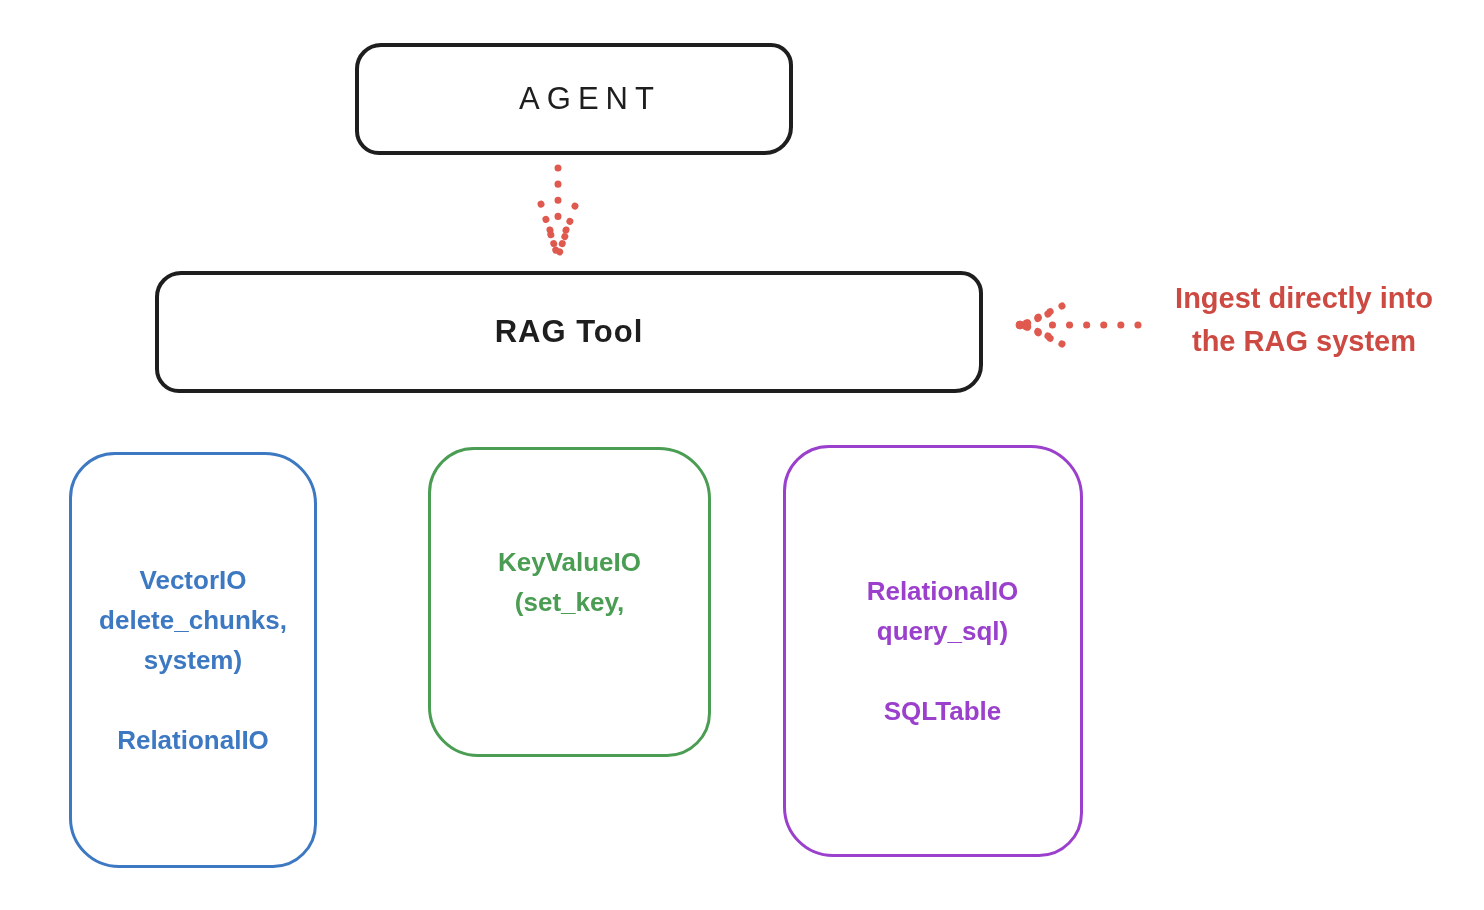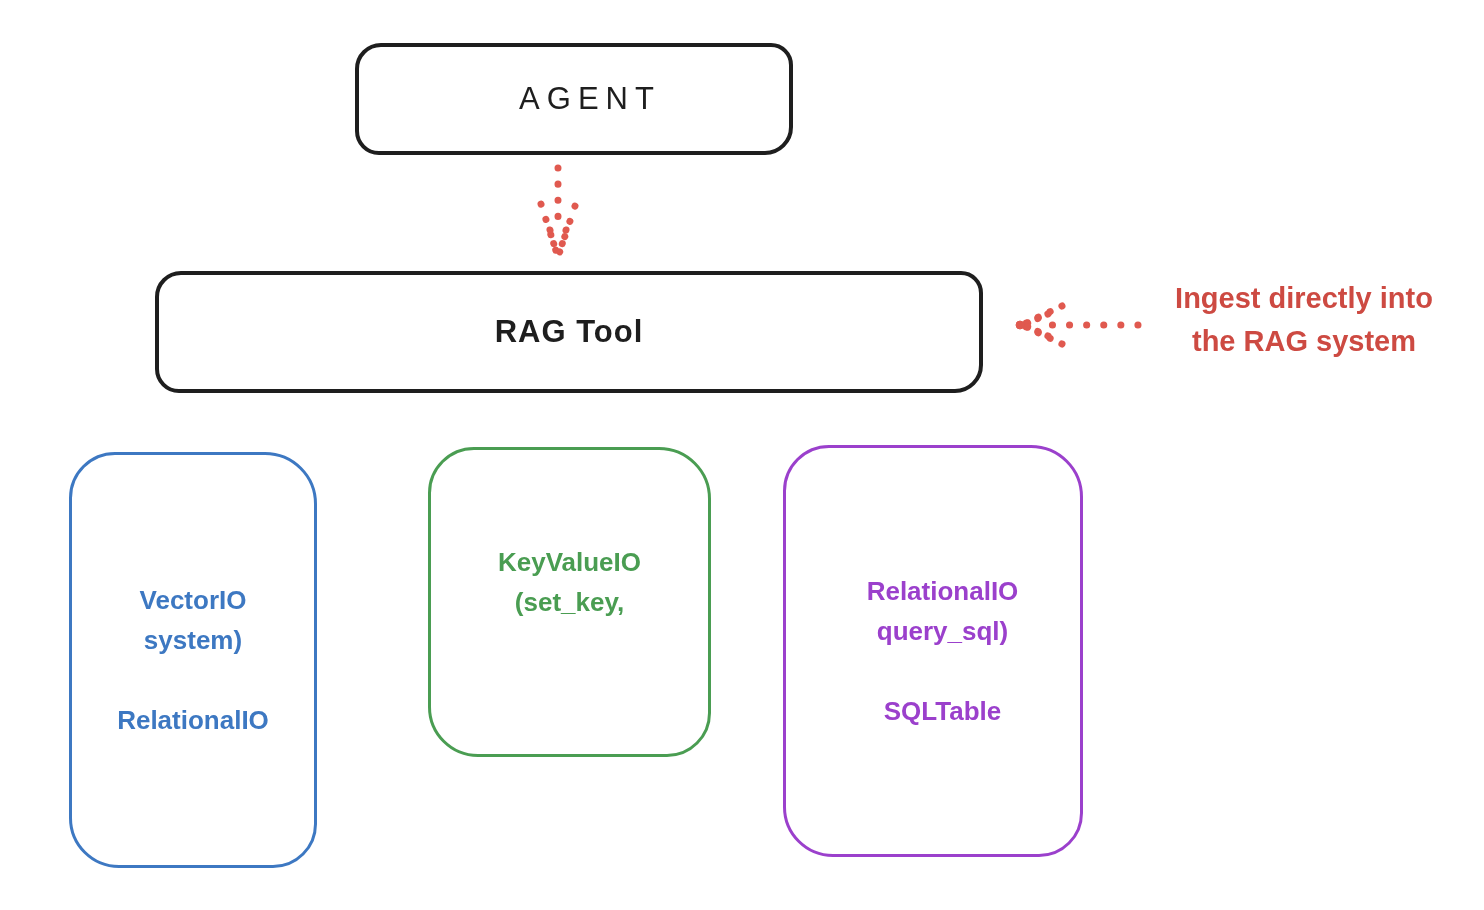--- a/index.html
+++ b/index.html
@@ -96,20 +96,21 @@
     <circle cx="10" cy="28" r="4"></circle>
   </svg>
 
   <div class="annotation" style="--accent: #cd4a42;">
     <div>Ingest directly into</div>
     <div>the RAG system</div>
   </div>
 
   <div class="node store-box store-vector" style="--accent: #3d78c2;">
     <div>VectorIO</div>
+    <div>delete_chunks,</div>
     <div>system)</div>
     <div class="spacer"></div>
     <div>RelationalIO</div>
   </div>
 
   <div class="node store-box store-keyvalue" style="--accent: #4a9d52;">
     <div>KeyValueIO</div>
     <div>(set_key,</div>
     <div class="spacer"></div>
   </div>

